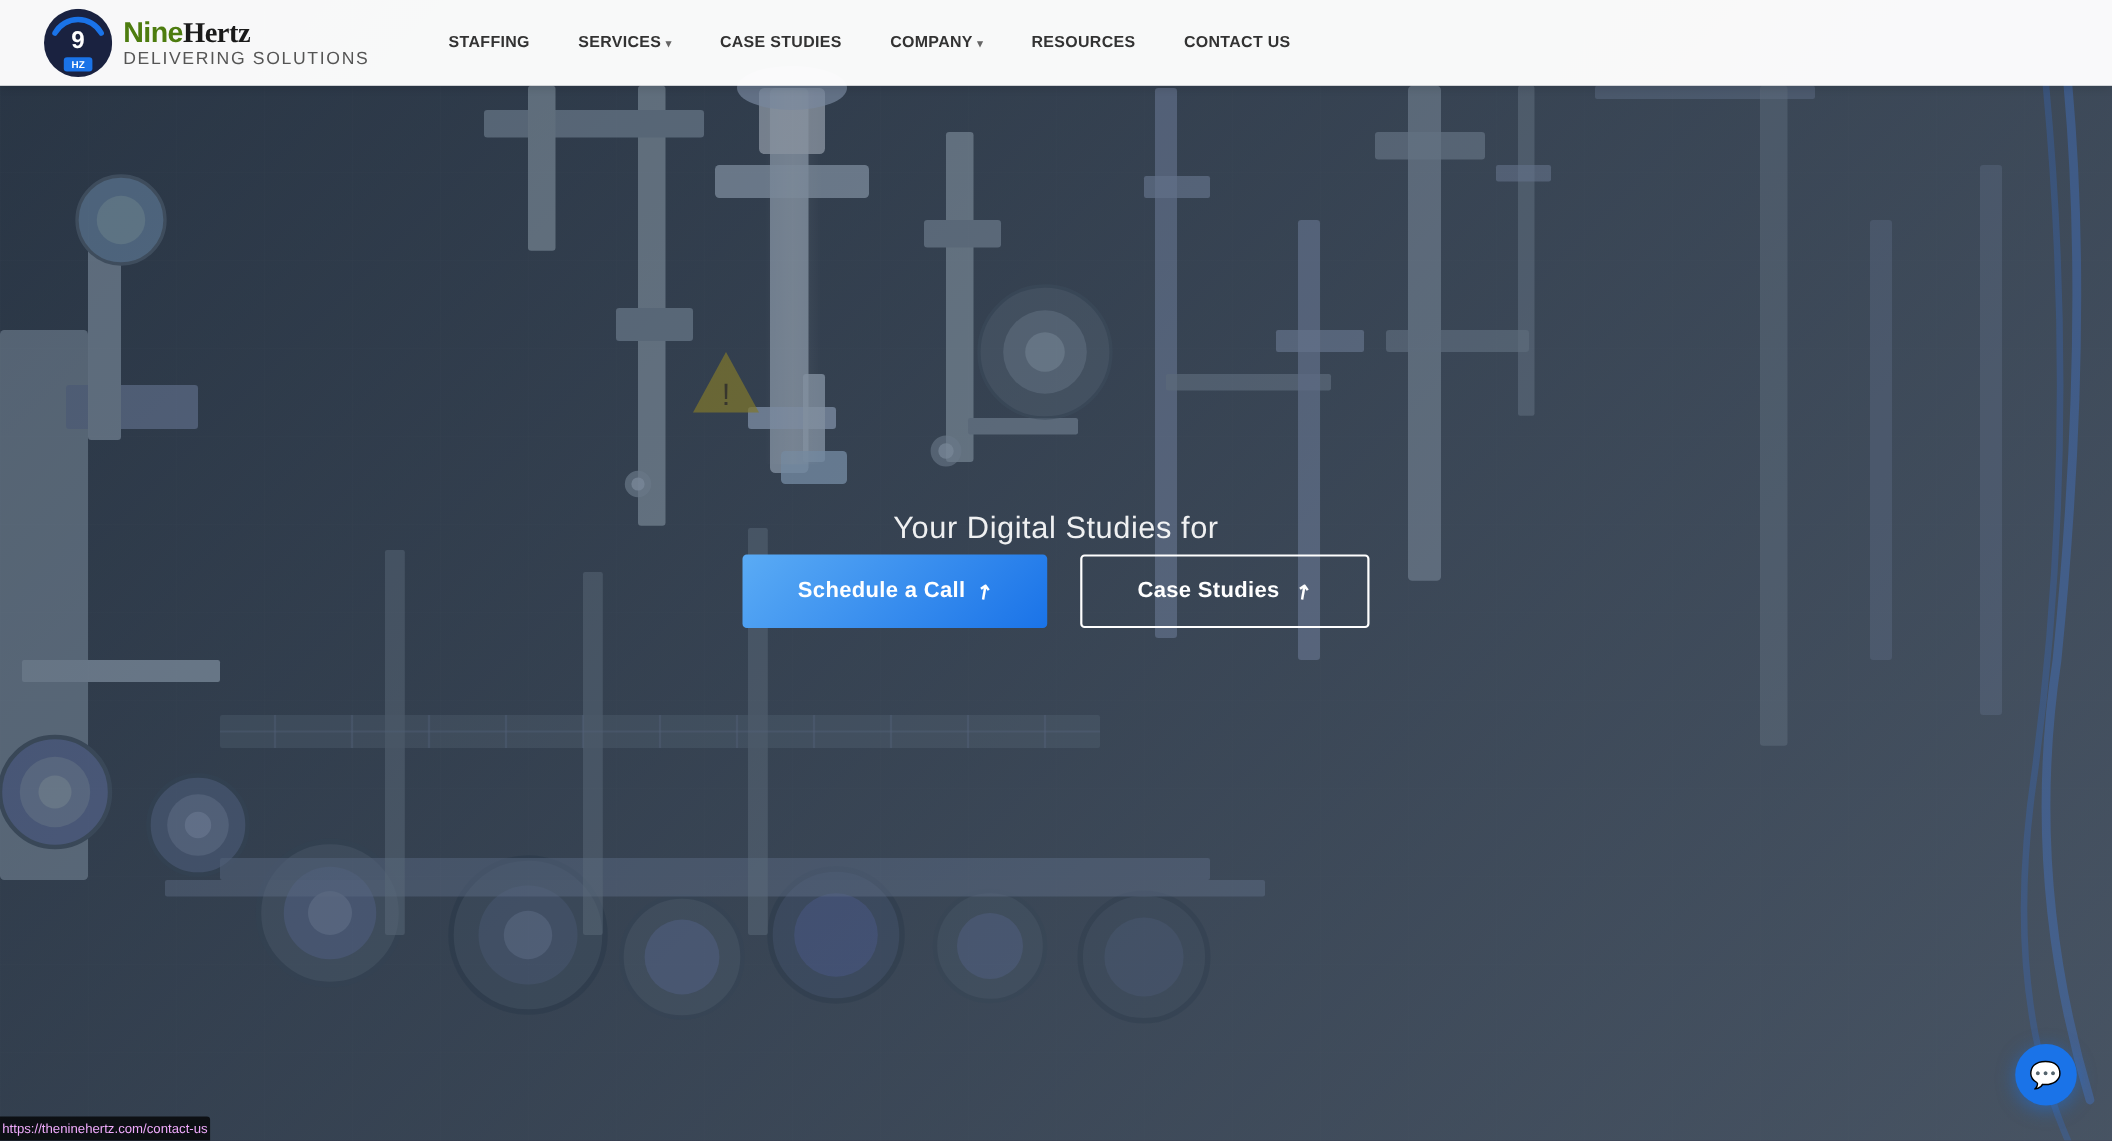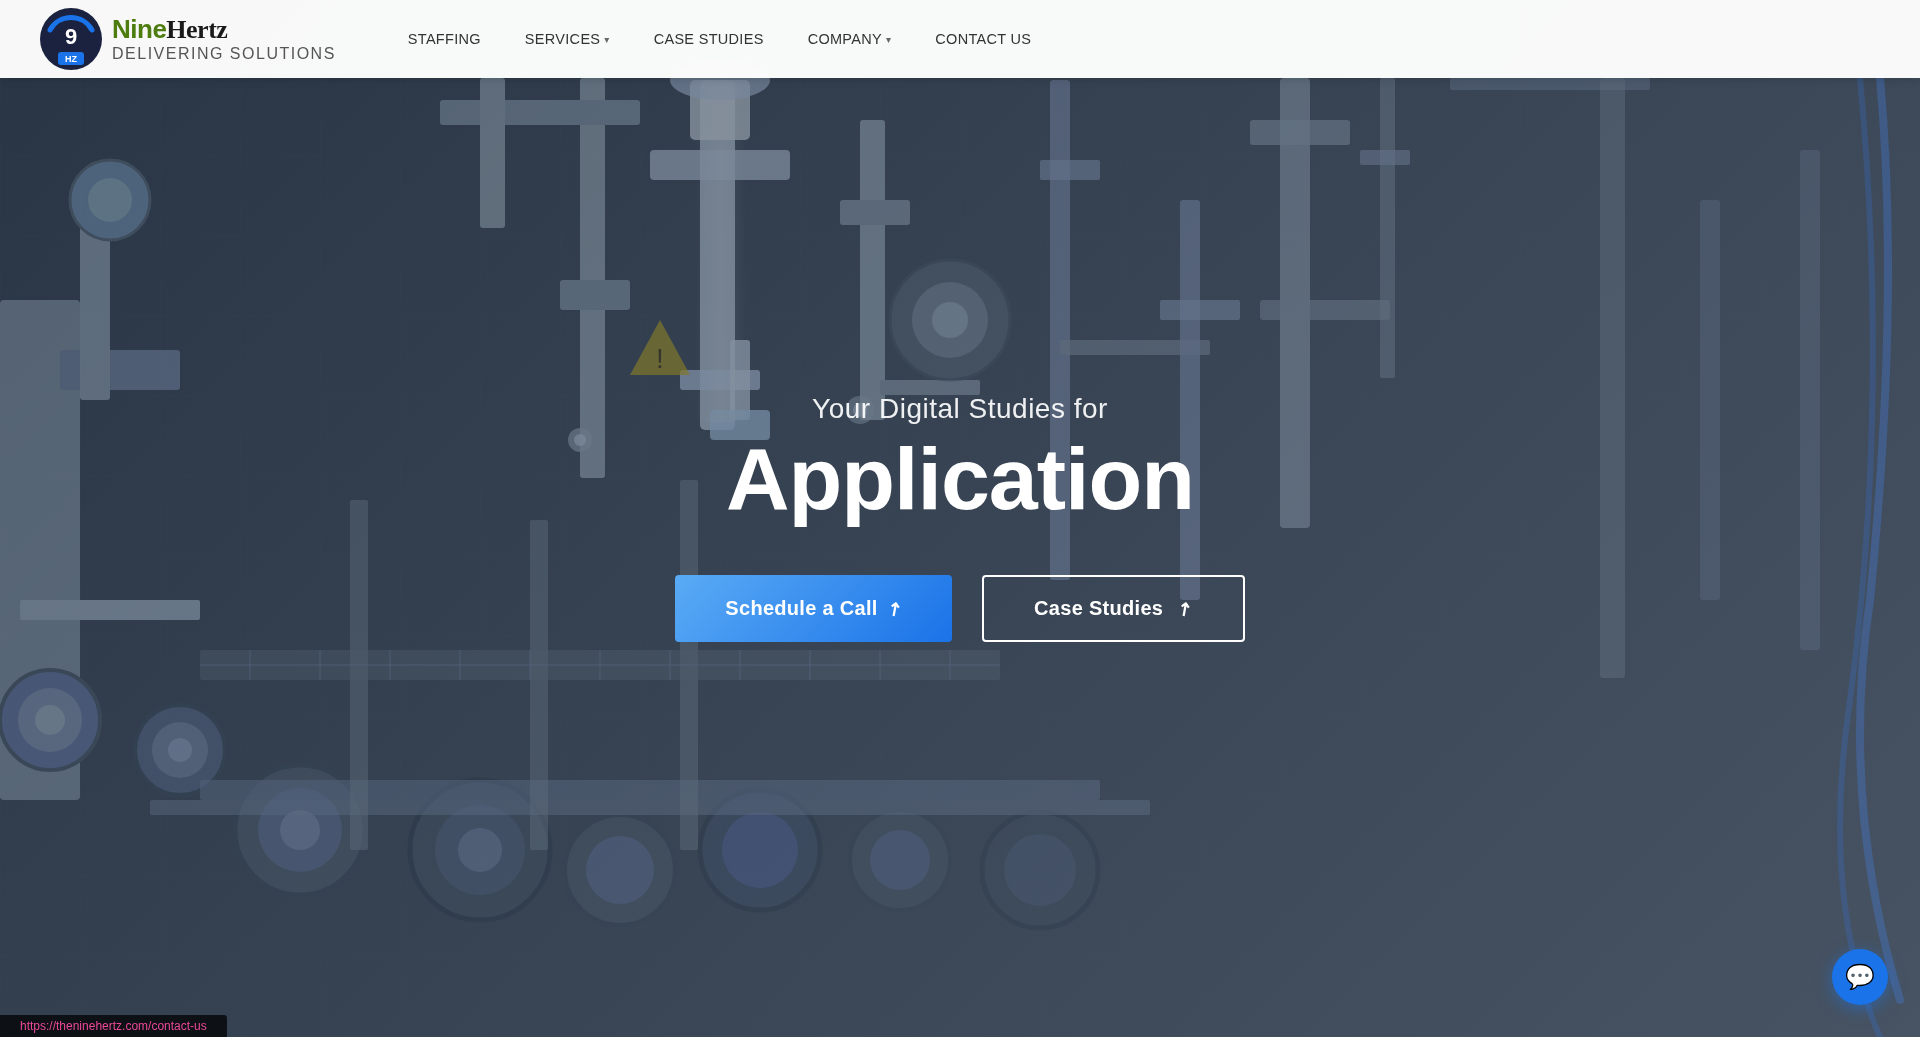--- a/index.html
+++ b/index.html
@@ -89,21 +89,21 @@
       gap: 0;
       flex: 1;
     }
 
     .nav-item {
       padding: 0 22px;
       height: 66px;
       display: flex;
       align-items: center;
       font-size: 14.5px;
-      font-weight: 400;
+      font-weight: 700;
       color: #333;
       cursor: pointer;
       letter-spacing: 0.3px;
       text-transform: uppercase;
       position: relative;
       white-space: nowrap;
       gap: 4px;
     }
 
     .nav-chevron {
@@ -224,23 +224,23 @@
       font-size: 24px;
       color: white;
     }
 
     
     .url-bar {
       position: absolute;
       bottom: 0;
       left: 0;
       background: rgba(0,0,0,0.75);
-      color: #ec4899;
+      color: #f0abfc;
       font-size: 12px;
-      padding: 4px 20px;
+      padding: 4px 2px;
       z-index: 300;
       border-radius: 0 3px 0 0;
     }
 
     
     .machine-container {
       position: absolute;
       inset: 0;
       z-index: 1;
       overflow: hidden;
@@ -402,28 +402,30 @@
       <span class="nav-chevron">▾</span>
     </div>
     <div class="nav-item">
       <span>CASE STUDIES</span>
     </div>
     <div class="nav-item">
       <span>COMPANY</span>
       <span class="nav-chevron">▾</span>
     </div>
     <div class="nav-item">
+      <span>RESOURCES</span>
+    </div>
+    <div class="nav-item">
       <span>CONTACT US</span>
     </div>
   </div>
 </nav>
 
 <div class="hero-content">
   <div class="hero-subtitle">Your Digital Studies for</div>
-  <div class="hero-title">Application</div>
   <div class="hero-buttons">
     <button class="btn-schedule">
       <span>Schedule a Call</span>
       <span class="arrow-icon">↗</span>
     </button>
     <button class="btn-case">
       <span>Case Studies</span>
       <span class="arrow-icon">↗</span>
     </button>
   </div>

